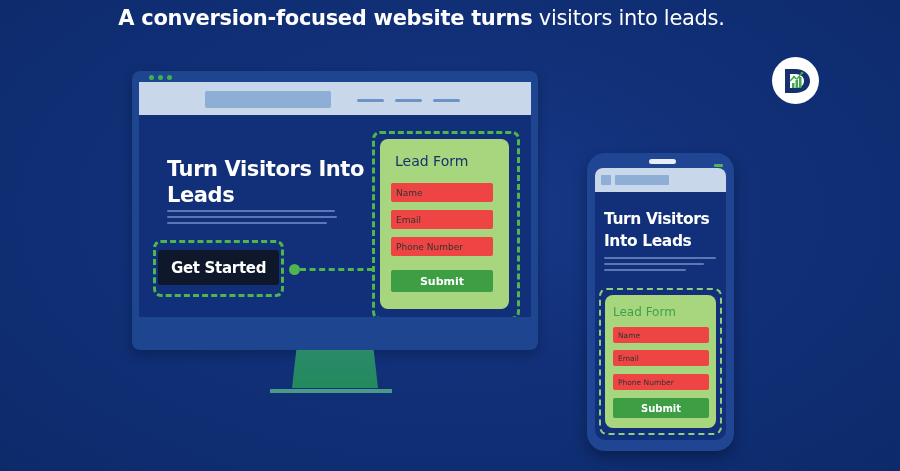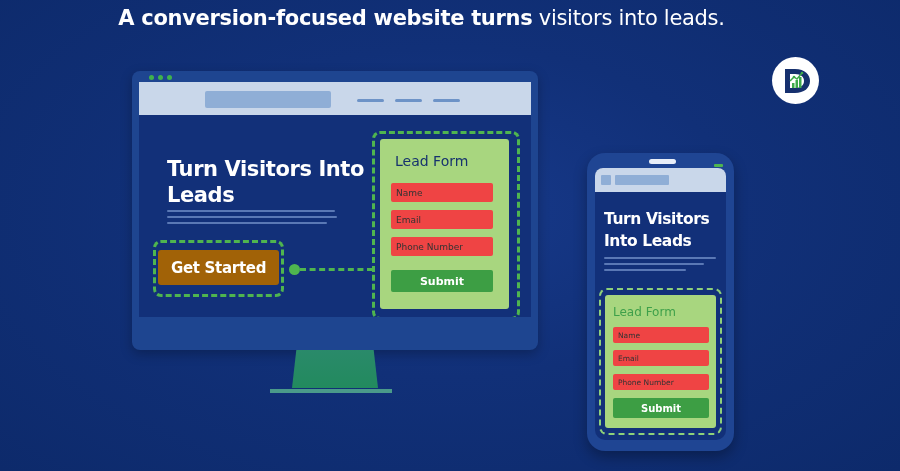--- a/index.html
+++ b/index.html
@@ -51,39 +51,39 @@
   }
   .lorem { position: absolute; }
   .lorem div { height: 2px; background: #6d8bc4; margin-bottom: 4px; border-radius: 1px; opacity: 0.8; }
 
   .cta-wrap {
     position: absolute; left: 14px; top: 158px; width: 131px; height: 57px;
     border: 3px dashed #4fb54f; border-radius: 8px;
   }
   .cta {
     position: absolute; left: 19px; top: 168px; width: 121px; height: 35px;
-    background: #a16207; border-radius: 3px; border: none; color: #fff;
+    background: #0f172a; border-radius: 3px; border: none; color: #fff;
     font-family: "DejaVu Sans", sans-serif; font-weight: bold; font-size: 15px;
     display: flex; align-items: center; justify-content: center; letter-spacing: -0.3px;
   }
   .connector-dot {
     position: absolute; left: 150px; top: 182px; width: 11px; height: 11px;
     border-radius: 50%; background: #4fb54f;
   }
   .connector-line {
     position: absolute; left: 161px; top: 186px; width: 73px; height: 0;
     border-top: 3px dashed #4fb54f;
   }
 
   .form-wrap {
     position: absolute; left: 233px; top: 49px; width: 148px; height: 189px;
     border: 3px dashed #4fb54f; border-radius: 8px;
   }
   .lead-form {
-    position: absolute; background: #a8d67f; border-radius: 3px;
+    position: absolute; background: #a8d67f; border-radius: 8px;
   }
   .lf-title { position: absolute; color: #16326e; font-family: "DejaVu Sans", sans-serif; }
   .lf-input {
     position: absolute; background: #ef4444; border: none; border-radius: 2px;
     font-family: "DejaVu Sans", sans-serif; color: #333; padding-left: 5px;
     display: flex; align-items: center;
   }
   .lf-submit {
     position: absolute; background: #3d9e44; border: none; border-radius: 2px;
     color: #fff; font-family: "DejaVu Sans", sans-serif; font-weight: bold;

